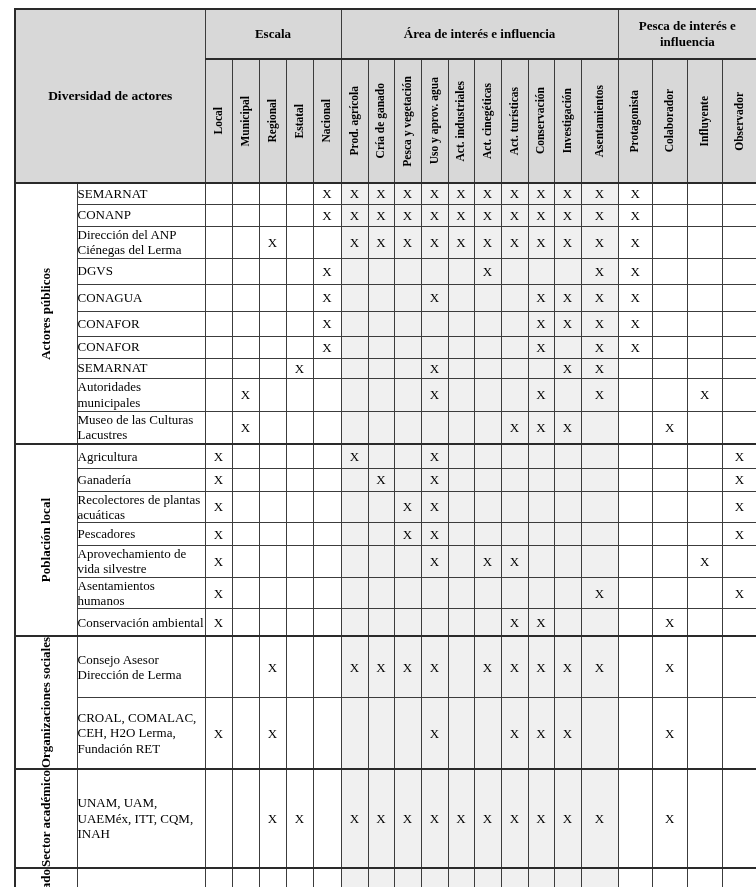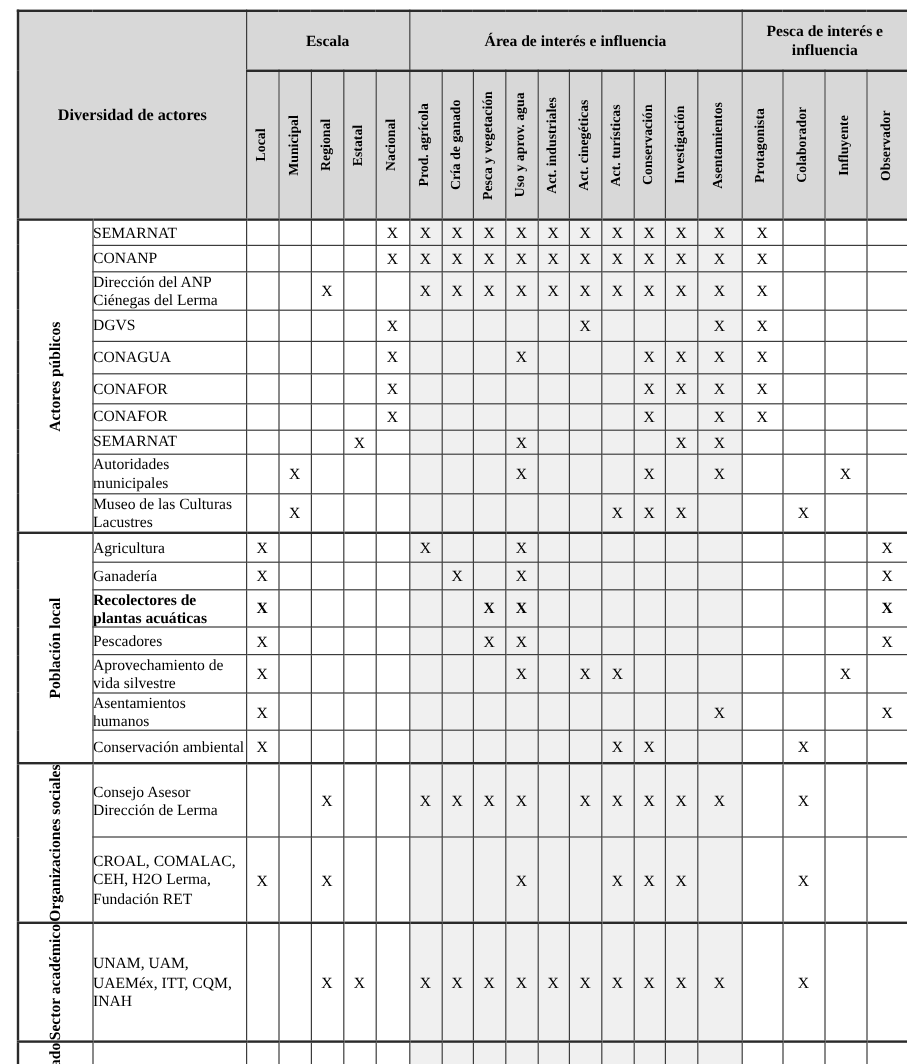--- a/index.html
+++ b/index.html
@@ -405,21 +405,21 @@
           <td class="cell area"></td>
           <td class="cell area"></td>
           <td class="cell area"></td>
           <td class="cell area"></td>
           <td class="cell area"></td>
           <td class="cell"></td>
           <td class="cell"></td>
           <td class="cell"></td>
           <td class="cell">X</td>
         </tr>
-        <tr style="height: 29px; font-weight: bold;">
+        <tr style="height: 29px;">
           <td class="name">Recolectores de plantas acuáticas</td>
           <td class="cell">X</td>
           <td class="cell"></td>
           <td class="cell"></td>
           <td class="cell"></td>
           <td class="cell"></td>
           <td class="cell area"></td>
           <td class="cell area"></td>
           <td class="cell area">X</td>
           <td class="cell area">X</td>

